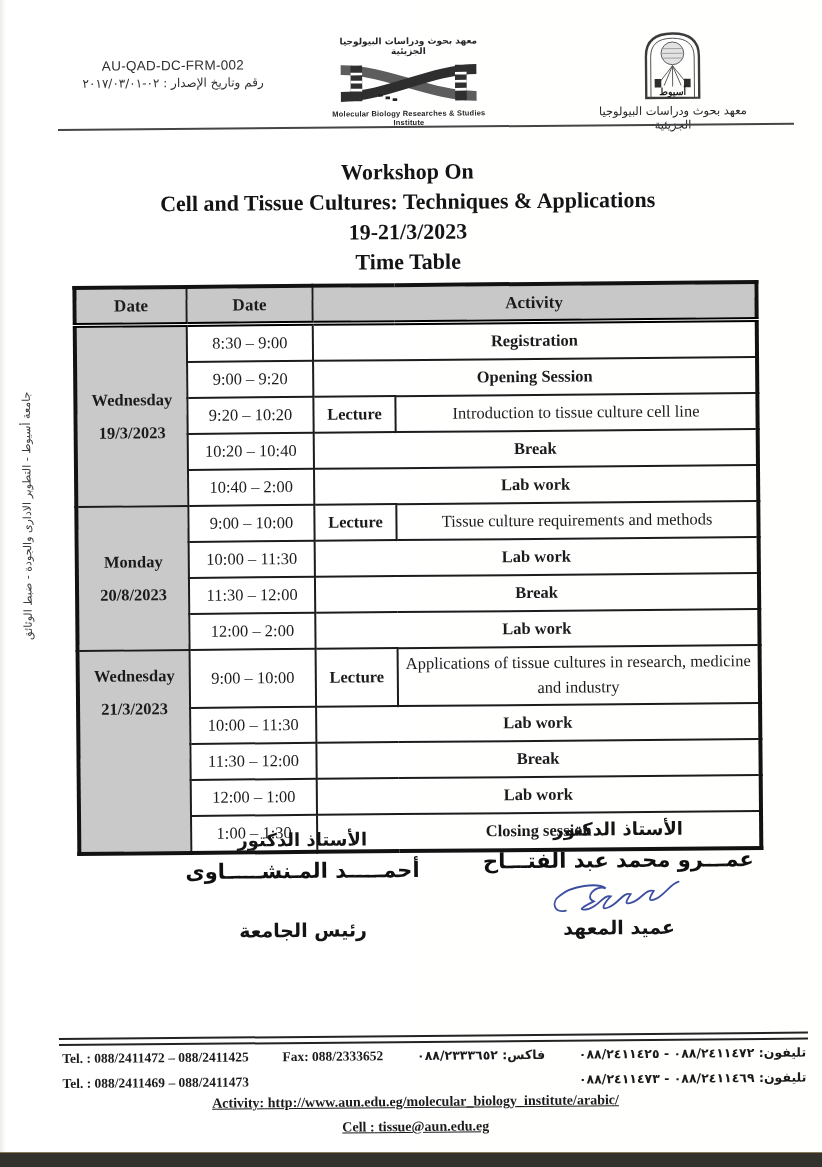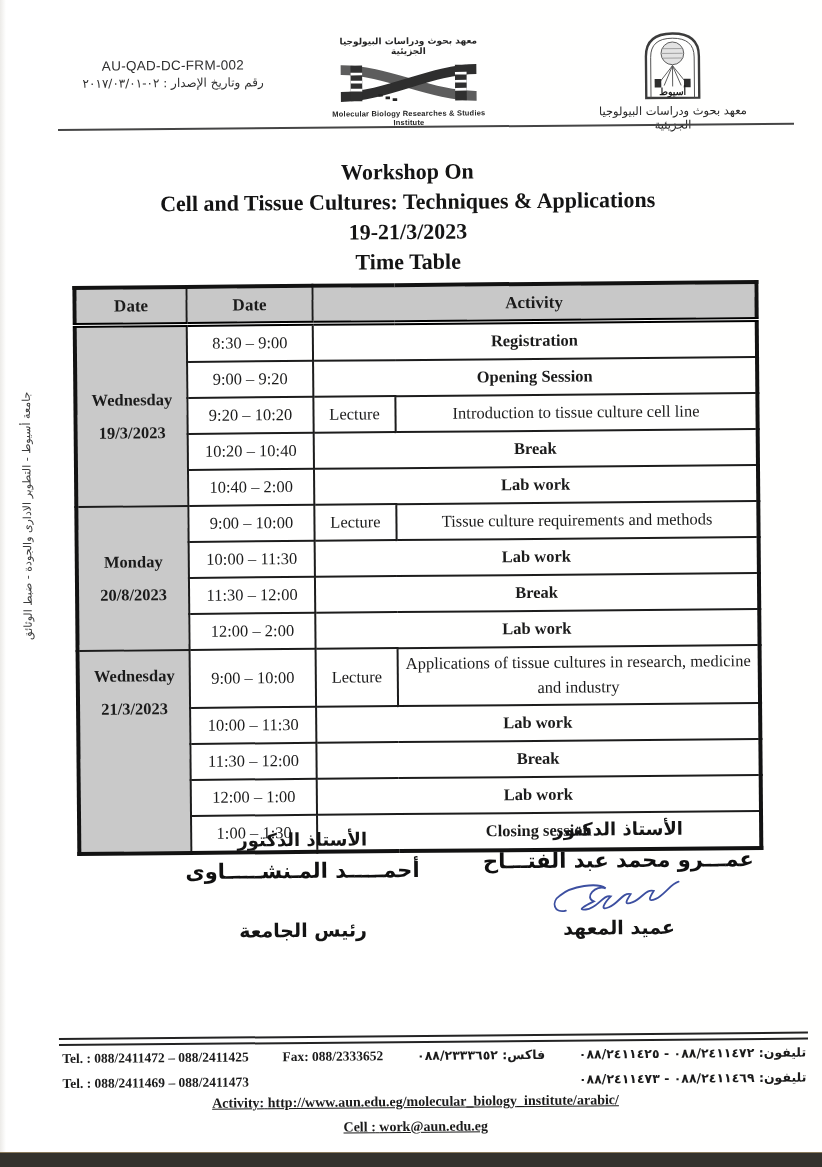--- a/index.html
+++ b/index.html
@@ -37,21 +37,21 @@
            border:4px solid #121212;table-layout:fixed;}
   .tt th,.tt td{border:2px solid #1c1c1c;text-align:center;vertical-align:middle;
                 padding:1px 4px;overflow:hidden;}
   .tt th{background:#c8c8c8;font-size:17px;font-weight:bold;height:31px;
          border-bottom:5px double #000;}
   .tt td{height:32px;font-size:16.5px;}
   tr.tall td{height:54px;}
   td.datecell{background:#c9c9c9;font-weight:bold;}
   td.datecell .day,td.datecell .ddate{line-height:33px;}
   td.datecell.top-align{vertical-align:top;padding-top:8px;}
-  td.lect{font-weight:normal;text-align:center;}
+  td.lect{font-weight:bold;text-align:center;}
   td.act{font-weight:bold;}
   td.topic{font-weight:normal;line-height:1.5;}
 
   
   .sidenote{position:absolute;left:-113px;top:506px;width:282px;text-align:center;
             transform:rotate(-90deg);font-size:11px;color:#3a3a3a;}
 
   
   .sigblock{position:absolute;text-align:center;}
   .sig-left{left:172px;top:828px;width:256px;}
@@ -253,19 +253,19 @@
       <span>Tel. :  088/2411469 – 088/2411473</span>
       <span class="ar">تليفون: ٠٨٨/٢٤١١٤٦٩ - ٠٨٨/٢٤١١٤٧٣</span>
     </div>
 
     <div class="weblink">
       <span>Activity:</span>
       <span>http://www.aun.edu.eg/molecular_biology_institute/arabic/</span>
     </div>
     <div class="emailline">
       <span>Cell :</span>
-      <span>work@aun.edu.eg</span>
+      <span>tissue@aun.edu.eg</span>
     </div>
 
   </div>
 
   <div class="bottomband"></div>
 </div>
 
 </body></html>

